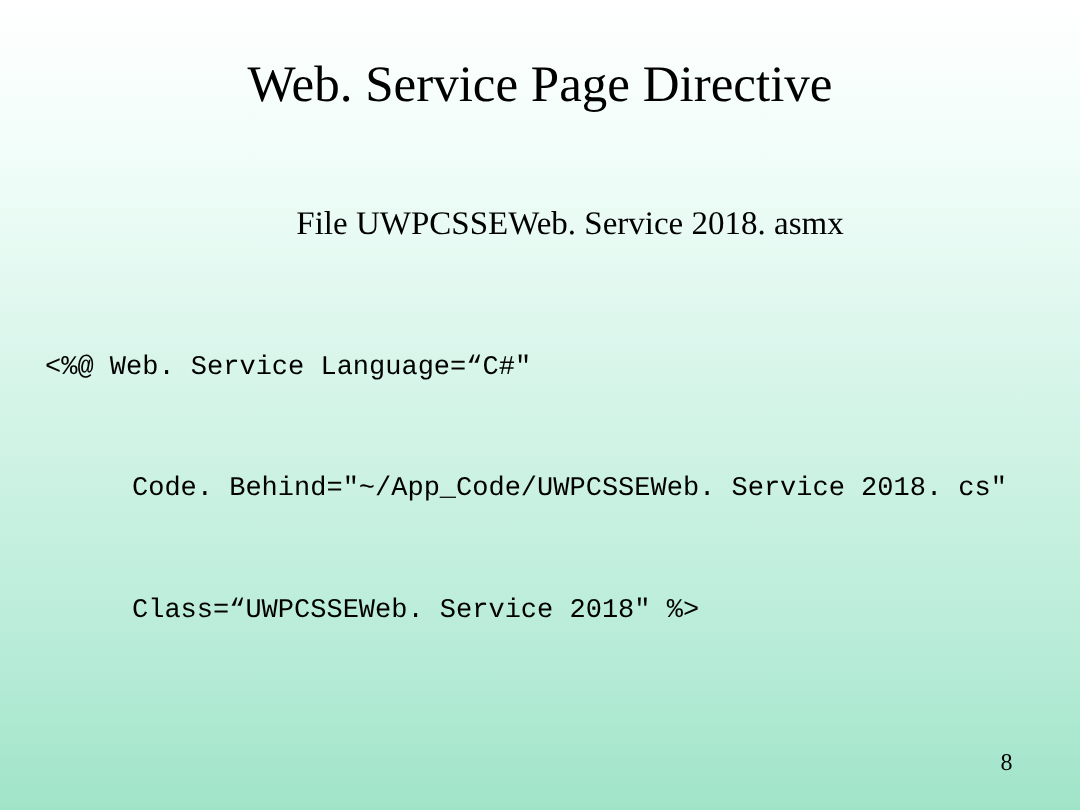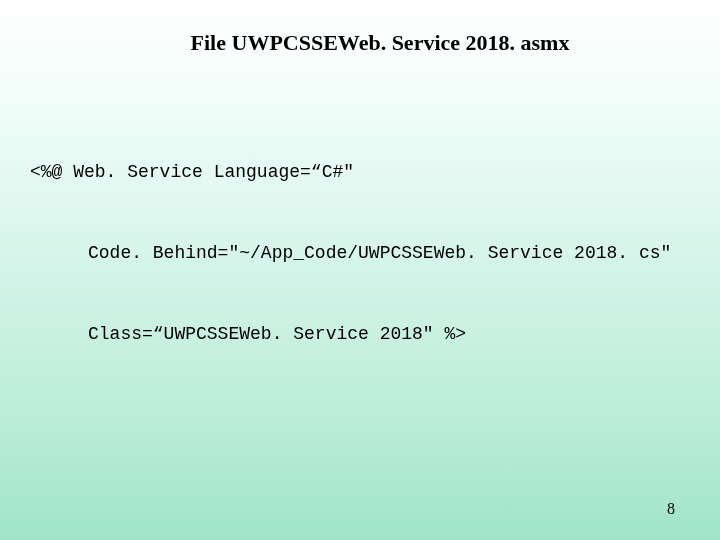--- a/index.html
+++ b/index.html
@@ -25,23 +25,23 @@
       text-align: center;
       font-size: 34px;
       font-weight: normal;
       color: #000;
       margin-top: 8px;
       margin-bottom: 60px;
     }
     .subtitle {
       text-align: center;
       font-size: 22px;
-      font-weight: bold;
+      font-weight: normal;
       color: #000;
-      margin-bottom: 49px;
+      margin-bottom: 16px;
       margin-left: 40px;
     }
     .code-block {
       font-family: "Courier New", Courier, monospace;
       font-size: 18px;
       color: #000;
       line-height: 1.5;
       margin-left: 0;
       white-space: pre;
     }
@@ -57,20 +57,21 @@
       right: 45px;
       font-size: 16px;
       color: #000;
       font-family: "Times New Roman", Times, serif;
     }
   </style>
 </head>
 <body>
 
 <div class="slide">
+  <h1 class="title">Web. Service Page Directive</h1>
   <h2 class="subtitle">File UWPCSSEWeb. Service 2018. asmx</h2>
   <div class="code-block">
     <span class="code-line">&lt;%@ Web. Service Language=“C#"</span>
     <span class="code-line code-indent">Code. Behind="~/App_Code/UWPCSSEWeb. Service 2018. cs"</span>
     <span class="code-line code-indent">Class=“UWPCSSEWeb. Service 2018" %&gt;</span>
   </div>
   <div class="page-number">8</div>
 </div>
 
 </body></html>

